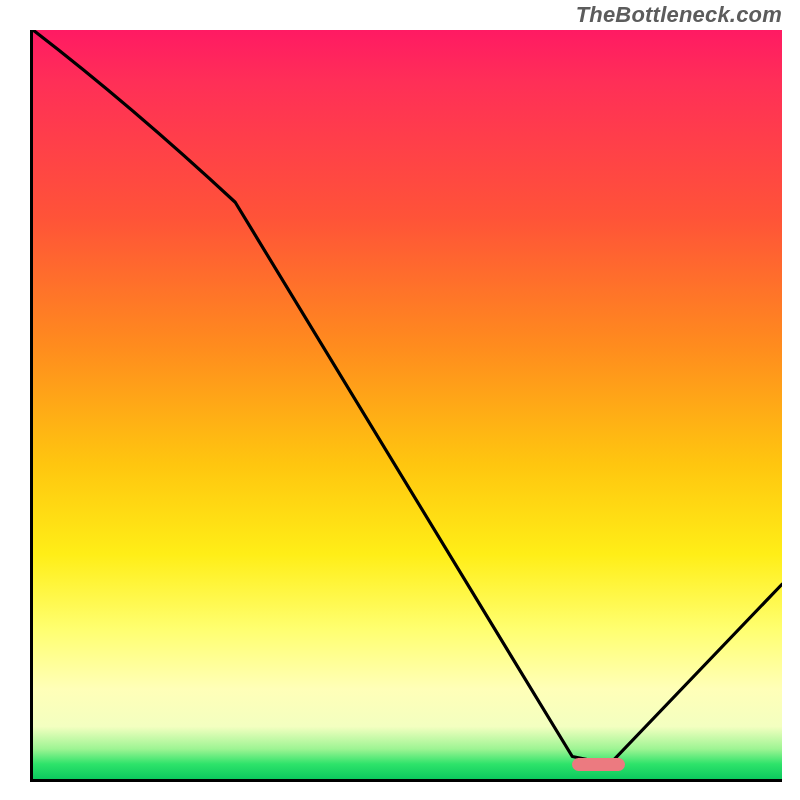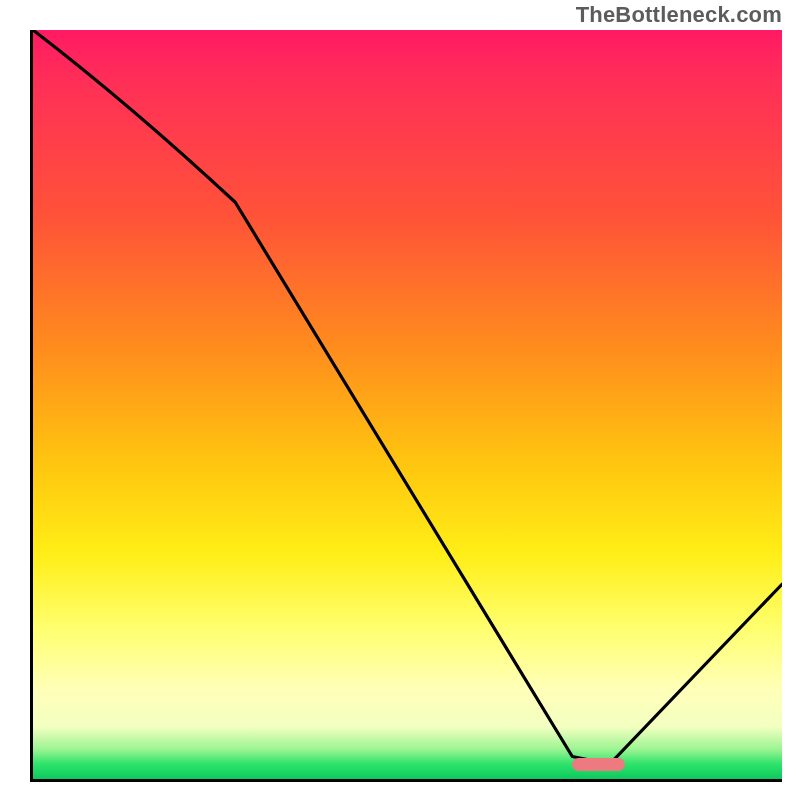--- a/index.html
+++ b/index.html
@@ -18,20 +18,21 @@
   }
   .watermark {
     position: absolute;
     top: 2px;
     right: 18px;
     font-size: 22px;
     font-weight: bold;
     color: #5c5c5c;
     z-index: 4;
     letter-spacing: 0.2px;
+    font-style: italic;
   }
   .plot-area {
     position: absolute;
     left: 30px;
     top: 30px;
     width: 752px;
     height: 752px;
     border-left: 3px solid #000;
     border-bottom: 3px solid #000;
     box-sizing: border-box;

